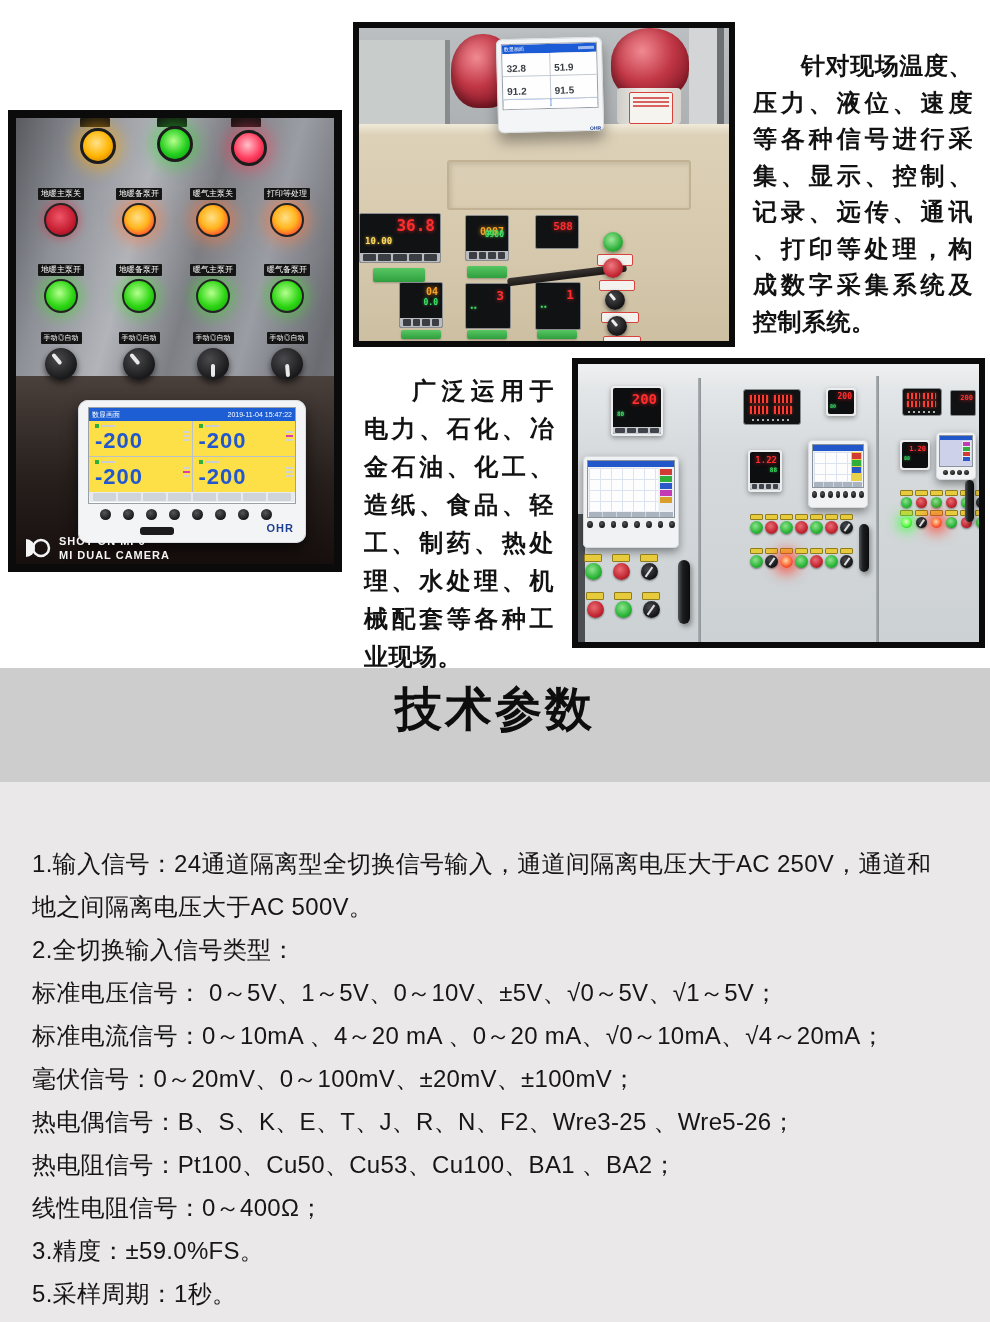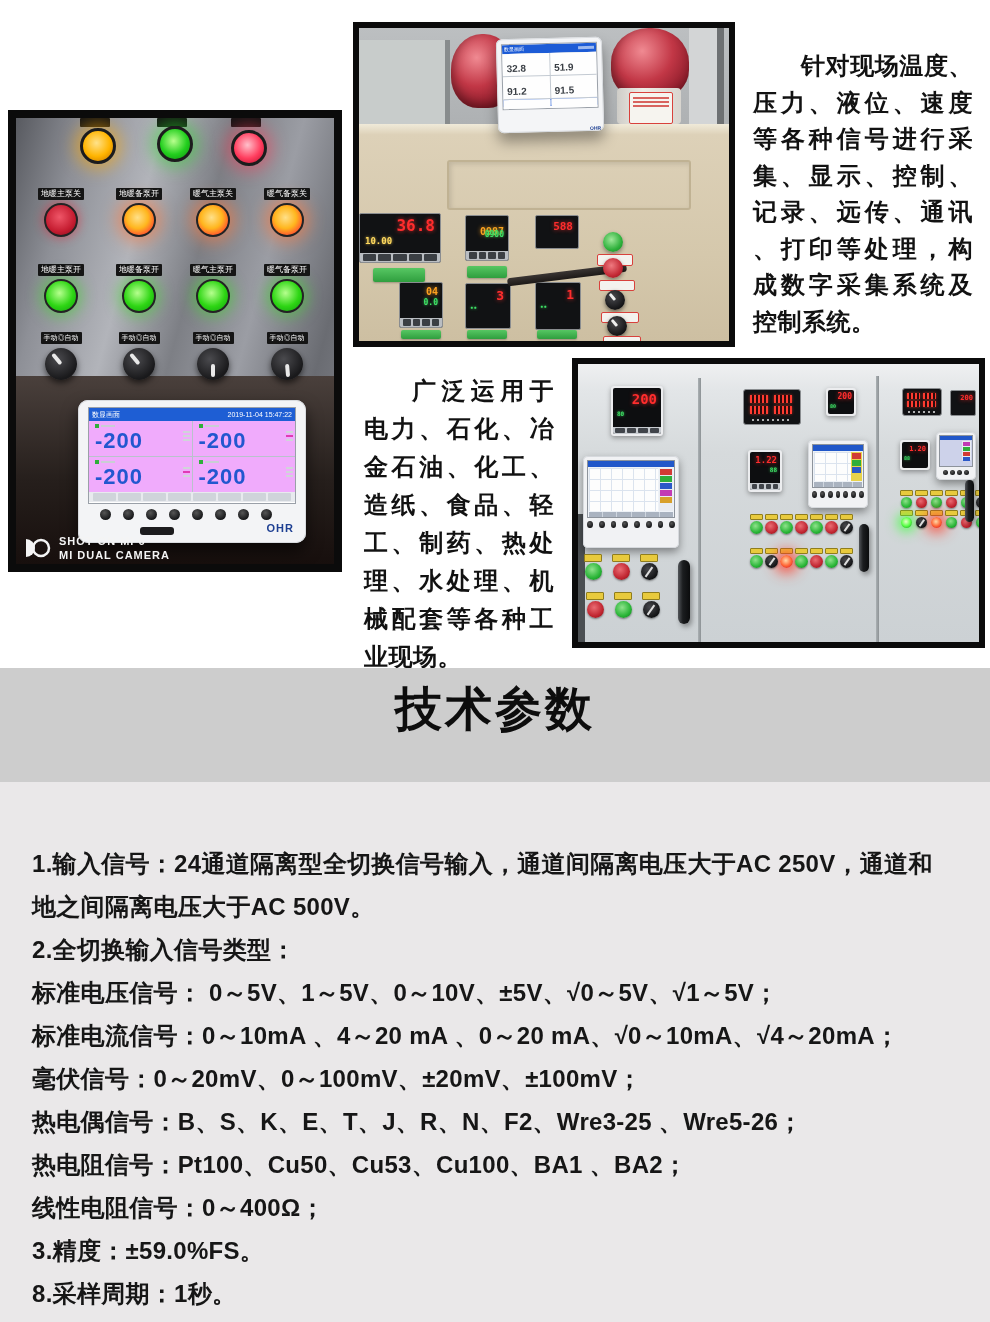--- a/index.html
+++ b/index.html
@@ -40,21 +40,21 @@
     border-radius:2px;transform-origin:50% 0;transform:translate(-50%,0) rotate(var(--rot,0deg));}
 
   
   .ohr{position:absolute;background:#f3f4f6;border-radius:10px;padding:7px 10px;box-sizing:border-box;
     box-shadow:0 8px 16px rgba(0,0,0,.6), inset 0 0 0 1px #d8dbdf;}
   .ohr-screen{width:100%;height:97px;background:#fff;border:1px solid #9aa0a8;box-sizing:border-box;}
   .ohr-head{height:13px;background:#1e5ed4;color:#fff;font-size:7px;line-height:13px;display:flex;
     justify-content:space-between;padding:0 3px;}
   .ohr-grid{height:71px;display:grid;grid-template-columns:1fr 1fr;grid-template-rows:1fr 1fr;
     gap:1px;background:#b9c2cc;}
-  .ohr-cell{background:#f0abfc;position:relative;padding:1px 4px 0 6px;}
+  .ohr-cell{background:#fde047;position:relative;padding:1px 4px 0 6px;}
   .cell-top{height:7px;display:flex;align-items:center;gap:2px;font-size:5px;color:#8a8f96;}
   .cell-dot{width:4px;height:4px;background:#2fae3a;display:inline-block;}
   .cell-dash{display:inline-block;width:14px;height:2px;background:#c9ced4;}
   .cell-val{font-size:22px;font-weight:bold;color:#2257cf;line-height:24px;letter-spacing:1px;}
   .cell-side{position:absolute;right:2px;top:10px;width:7px;}
   .cell-side i{display:block;width:7px;height:2px;background:#d0d4d9;margin-bottom:2px;}
   .cell-side.alarm i:nth-child(2){background:#e03bb4;}
   .ohr-bbar{height:10px;background:#e8eaee;display:flex;gap:2px;padding:1px 4px;box-sizing:border-box;}
   .ohr-bbar i{flex:1;background:#cfd4da;border-radius:1px;}
   .ohr-bezel{position:relative;height:32px;}
@@ -168,21 +168,21 @@
   .intro-mid .intro-p{line-height:38px;letter-spacing:0.5px;}
 
   
   .banner{position:absolute;left:0;top:668px;width:990px;height:114px;background:#cdcdcd;text-align:center;}
   .banner-title{margin:0;padding-top:16px;font-size:47px;font-weight:700;color:#0d0d0d;letter-spacing:3px;line-height:50px;}
   .banner-sub{margin:-4px 0 0 0;font-size:21px;color:#2e2e2e;letter-spacing:0.5px;}
 
   
   .specs{position:absolute;left:0;top:782px;width:990px;height:540px;background:#eae8e9;}
   .spec-lines{position:absolute;left:32px;top:60px;right:16px;}
-  .spec-line{font-size:24px;line-height:43px;color:#161616;font-weight:700;white-space:nowrap;letter-spacing:0.3px;}
+  .spec-line{font-size:24px;line-height:43px;color:#161616;font-weight:400;white-space:nowrap;letter-spacing:0.3px;}
 </style>
 </head>
 <body>
 
 <div class="page">
 
   <figure class="photo" style="left:8px;top:110px;width:334px;height:462px;">
     <div class="photo-inner" style="left:8px;top:8px;width:318px;height:446px;">
       <div class="pl-steel"></div>
       <div class="pl-dark"></div>
@@ -200,21 +200,21 @@
       </div>
       <div class="ctrl-group" style="left:91px;top:64px;">
         <span class="tag-black">地暖备泵开</span>
         <span class="pbtn pbtn-lit"></span>
       </div>
       <div class="ctrl-group" style="left:165px;top:64px;">
         <span class="tag-black">暖气主泵关</span>
         <span class="pbtn pbtn-lit"></span>
       </div>
       <div class="ctrl-group" style="left:239px;top:64px;">
-        <span class="tag-black">暖气备泵关</span>
+        <span class="tag-black">打印等处理</span>
         <span class="pbtn pbtn-lit"></span>
       </div>
 
       <div class="ctrl-group" style="left:13px;top:140px;">
         <span class="tag-black">地暖主泵开</span>
         <span class="pbtn pbtn-green"></span>
       </div>
       <div class="ctrl-group" style="left:91px;top:140px;">
         <span class="tag-black">地暖备泵开</span>
         <span class="pbtn pbtn-green"></span>
@@ -781,17 +781,17 @@
       <div class="spec-line">1.输入信号：24通道隔离型全切换信号输入，通道间隔离电压大于AC 250V，通道和</div>
       <div class="spec-line">地之间隔离电压大于AC 500V。</div>
       <div class="spec-line">2.全切换输入信号类型：</div>
       <div class="spec-line">标准电压信号： 0～5V、1～5V、0～10V、±5V、√0～5V、√1～5V；</div>
       <div class="spec-line">标准电流信号：0～10mA 、4～20 mA 、0～20 mA、√0～10mA、√4～20mA；</div>
       <div class="spec-line">毫伏信号：0～20mV、0～100mV、±20mV、±100mV；</div>
       <div class="spec-line">热电偶信号：B、S、K、E、T、J、R、N、F2、Wre3-25 、Wre5-26；</div>
       <div class="spec-line">热电阻信号：Pt100、Cu50、Cu53、Cu100、BA1 、BA2；</div>
       <div class="spec-line">线性电阻信号：0～400Ω；</div>
       <div class="spec-line">3.精度：±59.0%FS。</div>
-      <div class="spec-line">8.采样周期：1秒。</div>
+      <div class="spec-line">5.采样周期：1秒。</div>
     </div>
   </section>
 
 </div>
 
 </body></html>

